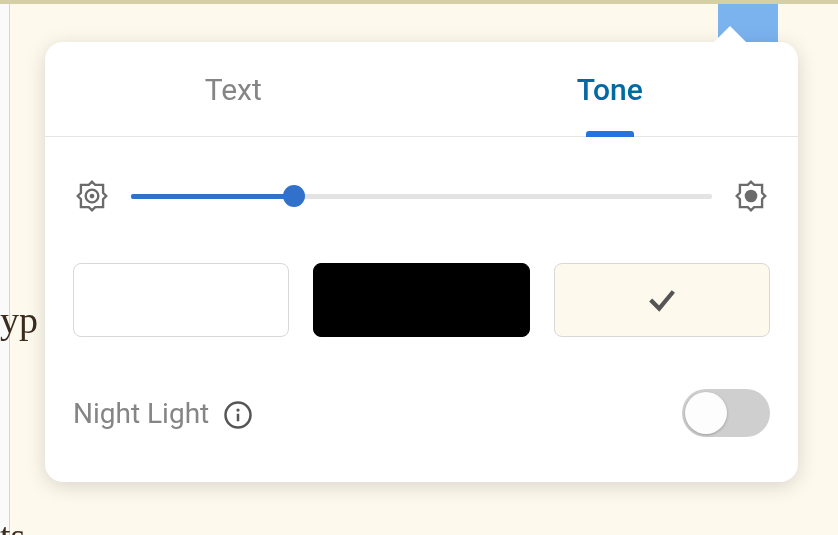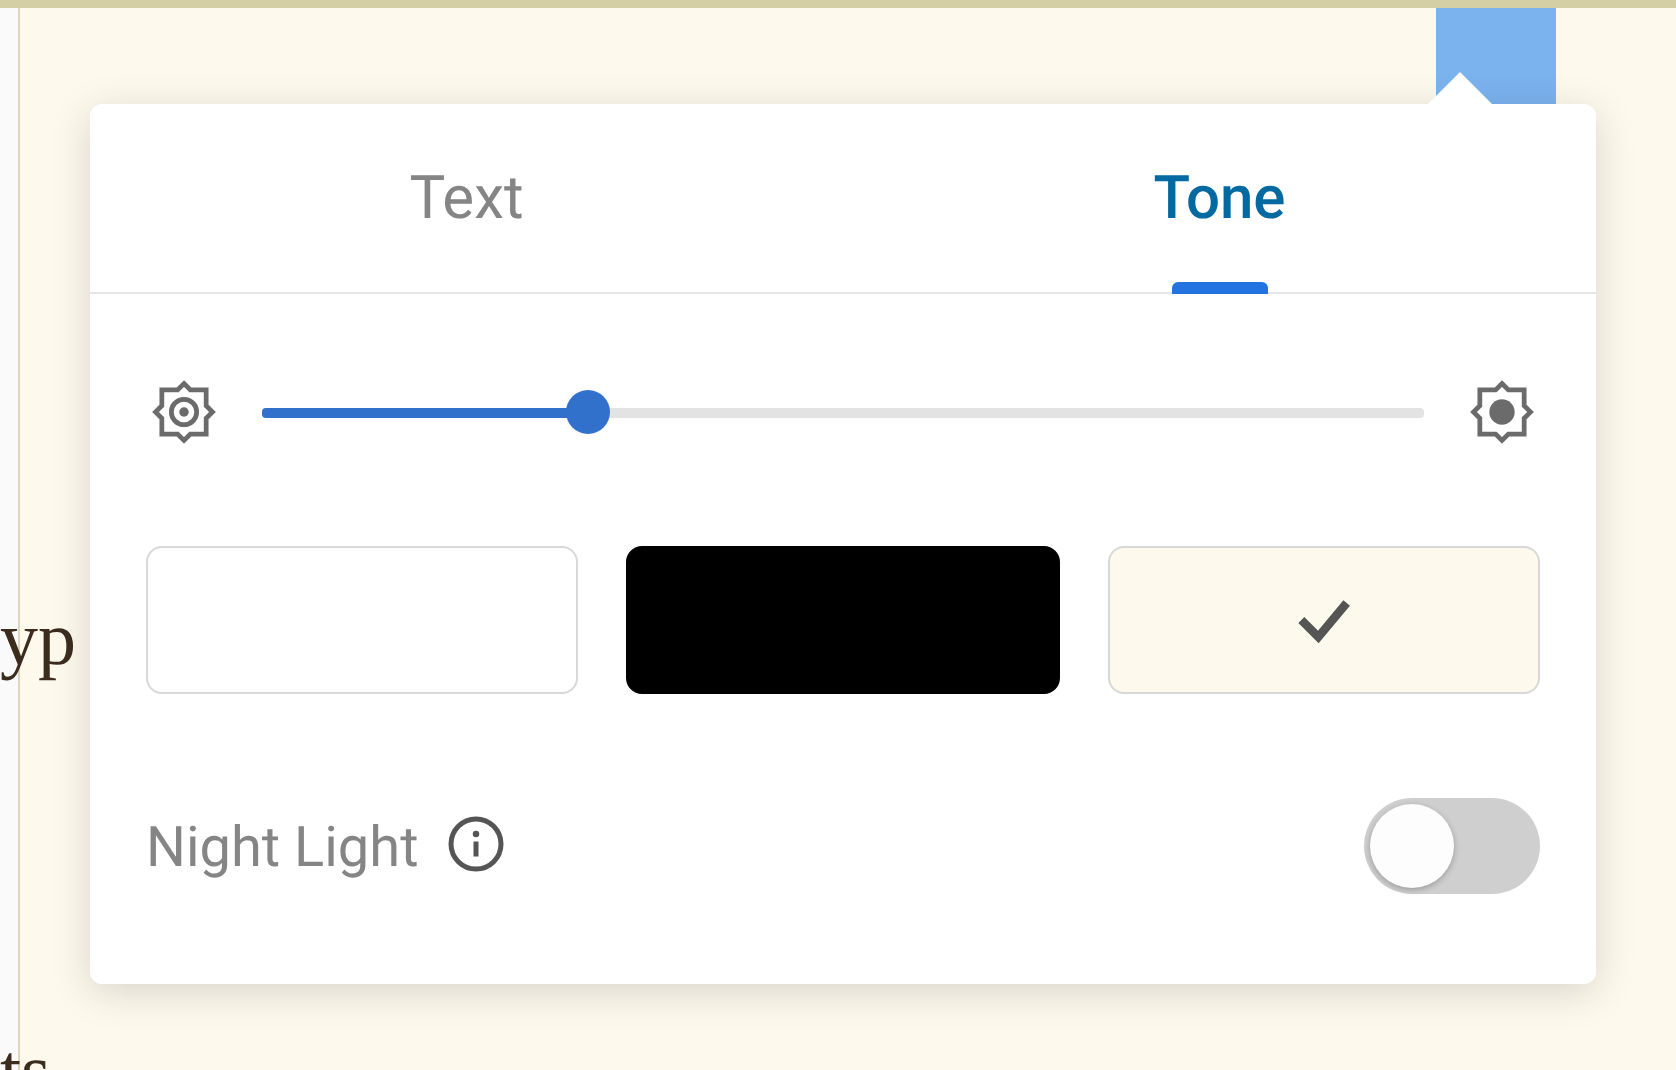--- a/index.html
+++ b/index.html
@@ -59,26 +59,26 @@
       bottom: -14px;
       left: 0;
       width: 0;
       height: 0;
       border-left: 30px solid #7bb3ef;
       border-right: 30px solid #7bb3ef;
       border-bottom: 14px solid transparent;
     }
     .popover {
       position: absolute;
-      top: 52px;
+      top: 42px;
       left: 45px;
       width: 753px;
       height: 440px;
       background: #ffffff;
-      border-radius: 6px;
+      border-radius: 18px;
       box-shadow: 0 4px 20px rgba(0, 0, 0, 0.15);
     }
     .popover-arrow {
       position: absolute;
       top: -16px;
       right: 50px;
       width: 0;
       height: 0;
       border-left: 18px solid transparent;
       border-right: 18px solid transparent;
@@ -191,21 +191,21 @@
       fill: none;
     }
     .night-row {
       display: flex;
       align-items: center;
       margin-top: 52px;
       justify-content: space-between;
     }
     .night-left {
       display: flex;
-      align-items: flex-start;
+      align-items: flex-end;
       gap: 14px;
     }
     .night-label {
       font-family: -apple-system, Roboto, Arial, sans-serif;
       font-size: 28px;
       color: #858585;
     }
     .info-icon {
       width: 30px;
       height: 30px;

